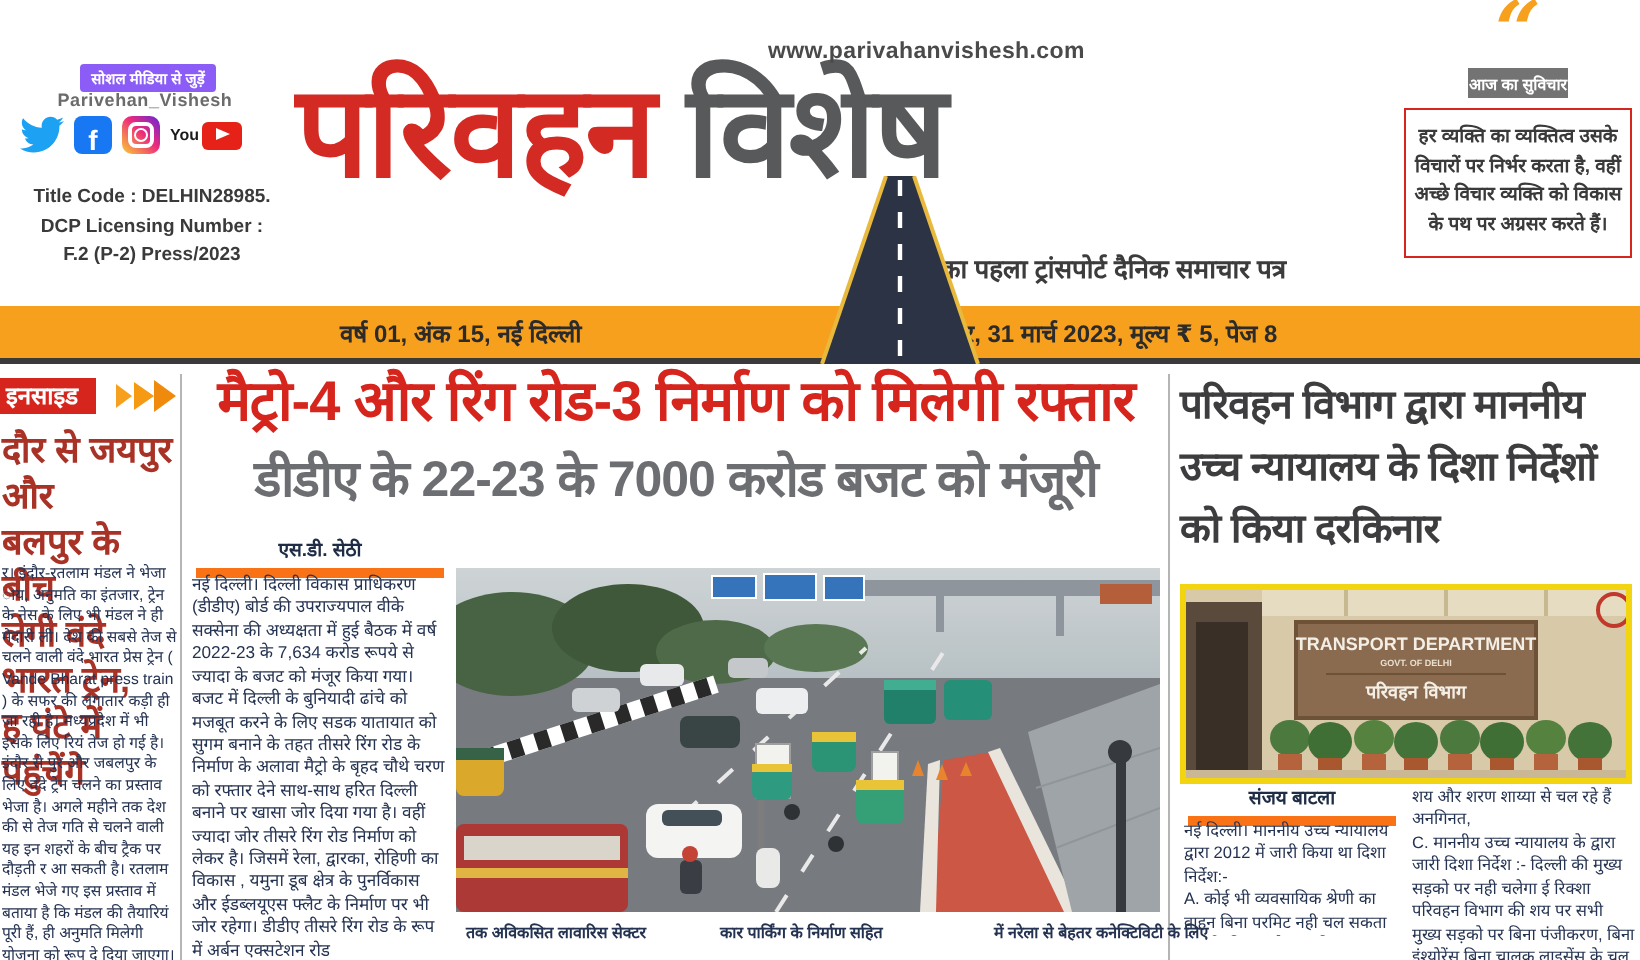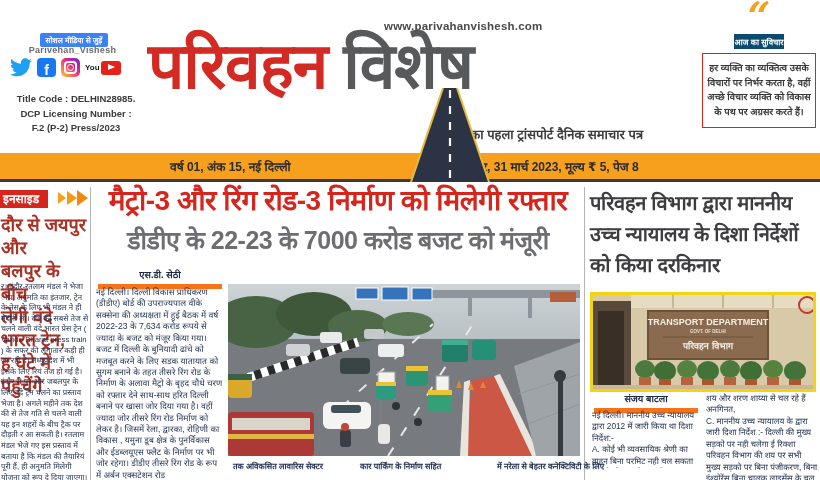--- a/index.html
+++ b/index.html
@@ -1,21 +1,21 @@
 <!DOCTYPE html>
 <html><head>
 <meta charset="utf-8">
 <style>
   html,body{margin:0;padding:0;background:#e8e8e8;}
   #page{position:relative;width:820px;height:480px;background:#ffffff;overflow:hidden;
         font-family:"Liberation Sans","DejaVu Sans",sans-serif;color:#222;}
   .abs{position:absolute;}
 
   
-  .social-badge{background:#3b82f6;color:#fff;font-size:7.5px;font-weight:700;
+  .social-badge{background:#8b5cf6;color:#fff;font-size:7.5px;font-weight:700;
     padding:2px 6px;border-radius:2px;display:inline-block;}
   .social-handle{font-size:9px;font-weight:700;color:#6b6b6b;letter-spacing:.3px;}
   .icon-row{display:flex;gap:5px;align-items:center;}
   .fb{width:19px;height:19px;border-radius:4px;background:#1877f2;color:#fff;font-weight:800;
       font-size:14px;display:flex;align-items:flex-end;justify-content:center;line-height:1;}
   .ig{width:19px;height:19px;border-radius:5px;position:relative;
       background:linear-gradient(45deg,#f9ce34,#ee2a7b 55%,#6228d7);}
   .ig::before{content:"";position:absolute;inset:3px;border:2px solid #fff;border-radius:4px;}
   .ig::after{content:"";position:absolute;left:6px;top:6px;width:5px;height:5px;border:1.5px solid #fff;border-radius:50%;}
   .yt-wrap{display:flex;align-items:center;gap:1px;}
@@ -26,21 +26,21 @@
   .title-code{font-size:9.5px;font-weight:800;color:#3a3a3a;text-align:center;
       line-height:1.55;white-space:pre-line;}
   .website{font-size:11.5px;font-weight:800;color:#4a4a4a;letter-spacing:.2px;}
   .masthead{font-weight:800;font-size:64px;line-height:1.05;letter-spacing:-1px;white-space:nowrap;}
   .masthead .w1{color:#d32a23;}
   .masthead .w2{color:#58595b;margin-left:16px;}
   .tagline{font-size:13px;font-weight:800;color:#3c3c3c;text-align:center;width:230px;}
   .quote-wrap{width:114px;text-align:center;}
   .quote-glyph{font-family:"DejaVu Serif","Liberation Serif",serif;font-weight:800;font-style:italic;
       font-size:40px;color:#f6a01d;line-height:.6;height:26px;}
-  .quote-label{background:#0c4a6e;color:#fff;font-size:8px;font-weight:700;
+  .quote-label{background:#737373;color:#fff;font-size:8px;font-weight:700;
       display:inline-block;padding:2px 0;margin-top:4px;}
   .quote-box{border:1.5px solid #d6251d;background:#fff;margin-top:4px;padding:7px 4px;
       font-size:9.5px;font-weight:700;color:#3a3a3a;line-height:1.55;text-align:center;}
   .date-bar{left:0;top:153px;width:820px;height:26px;background:#f6a01d;}
   .date-left,.date-right{position:absolute;top:5px;font-size:12px;font-weight:800;color:#2b2b2b;}
   .separator{left:0;top:179px;width:820px;height:3px;background:#3a3a3a;}
 
   
   .vdiv{width:1px;background:#b5b5b5;top:187px;height:293px;}
   .hindi-body{color:#253352;text-align:left;}
@@ -129,21 +129,21 @@
     <polygon points="0,2 8,8 0,14" fill="#f6a01d"></polygon>
     <polygon points="9,1 19,8 9,15" fill="#f59a12"></polygon>
     <polygon points="19,0 30,8 19,16" fill="#ef8a0c"></polygon>
   </svg>
   <div class="abs side-head" style="left:1px;top:214px;width:89px;">दौर से जयपुर और
 बलपुर के बीच
 लेगी वंदे भारत ट्रेन,
 ह घंटे में पहुंचेंगे</div>
   <div class="abs side-body hindi-body" style="left:1px;top:282px;width:88px;height:198px;overflow:hidden;">र। इंदौर-रतलाम मंडल ने भेजा ाय, अनुमति का इंतजार, ट्रेन के नेस के लिए भी मंडल ने ही मेदारी ली। देश की सबसे तेज से चलने वाली वंदे भारत प्रेस ट्रेन ( Vande Bharat press train ) के सफर की लगातार कड़ी ही जा रही है। मध्यप्रदेश में भी इसके लिए रियं तेज हो गई है। इंदौर से पुर और जबलपुर के लिए वंदे ट्रेन चलने का प्रस्ताव भेजा है। अगले महीने तक देश की से तेज गति से चलने वाली यह इन शहरों के बीच ट्रैक पर दौड़ती र आ सकती है। रतलाम मंडल भेजे गए इस प्रस्ताव में बताया है कि मंडल की तैयारियं पूरी हैं, ही अनुमति मिलेगी योजना को रूप दे दिया जाएगा। इंदौर</div>
 
-  <div class="abs lead-head" style="left:94px;top:187px;width:488px;">मैट्रो-3 और रिंग रोड-3 निर्माण को मिलेगी रफ्तार</div>
+  <div class="abs lead-head" style="left:94px;top:187px;width:488px;">मैट्रो-4 और रिंग रोड-3 निर्माण को मिलेगी रफ्तार</div>
   <div class="abs lead-sub" style="left:94px;top:228px;width:488px;">डीडीए के 22-23 के 7000 करोड बजट को मंजूरी</div>
   <div class="abs byline" style="left:98px;top:268px;width:124px;">एस.डी. सेठी</div>
   <div class="abs lead-body hindi-body" style="left:96px;top:287px;width:127px;height:193px;">नई दिल्ली। दिल्ली विकास प्राधिकरण (डीडीए) बोर्ड की उपराज्यपाल वीके सक्सेना की अध्यक्षता में हुई बैठक में वर्ष 2022-23 के 7,634 करोड रूपये से ज्यादा के बजट को मंजूर किया गया। बजट में दिल्ली के बुनियादी ढांचे को मजबूत करने के लिए सडक यातायात को सुगम बनाने के तहत तीसरे रिंग रोड के निर्माण के अलावा मैट्रो के बृहद चौथे चरण को रफ्तार देने साथ-साथ हरित दिल्ली बनाने पर खासा जोर दिया गया है। वहीं ज्यादा जोर तीसरे रिंग रोड निर्माण को लेकर है। जिसमें रेला, द्वारका, रोहिणी का विकास , यमुना डूब क्षेत्र के पुनर्विकास और ईडब्लयूएस फ्लैट के निर्माण पर भी जोर रहेगा। डीडीए तीसरे रिंग रोड के रूप में अर्बन एक्सटेशन रोड</div>
 
   <svg class="abs" style="left:228px;top:284px;" width="352" height="172" viewBox="0 0 352 172">
     <defs>
       <linearGradient id="sky" x1="0" y1="0" x2="0" y2="1">
         <stop offset="0" stop-color="#ccd2d4"></stop>
           <stop offset="1" stop-color="#aeb8bc"></stop>
       </linearGradient>

